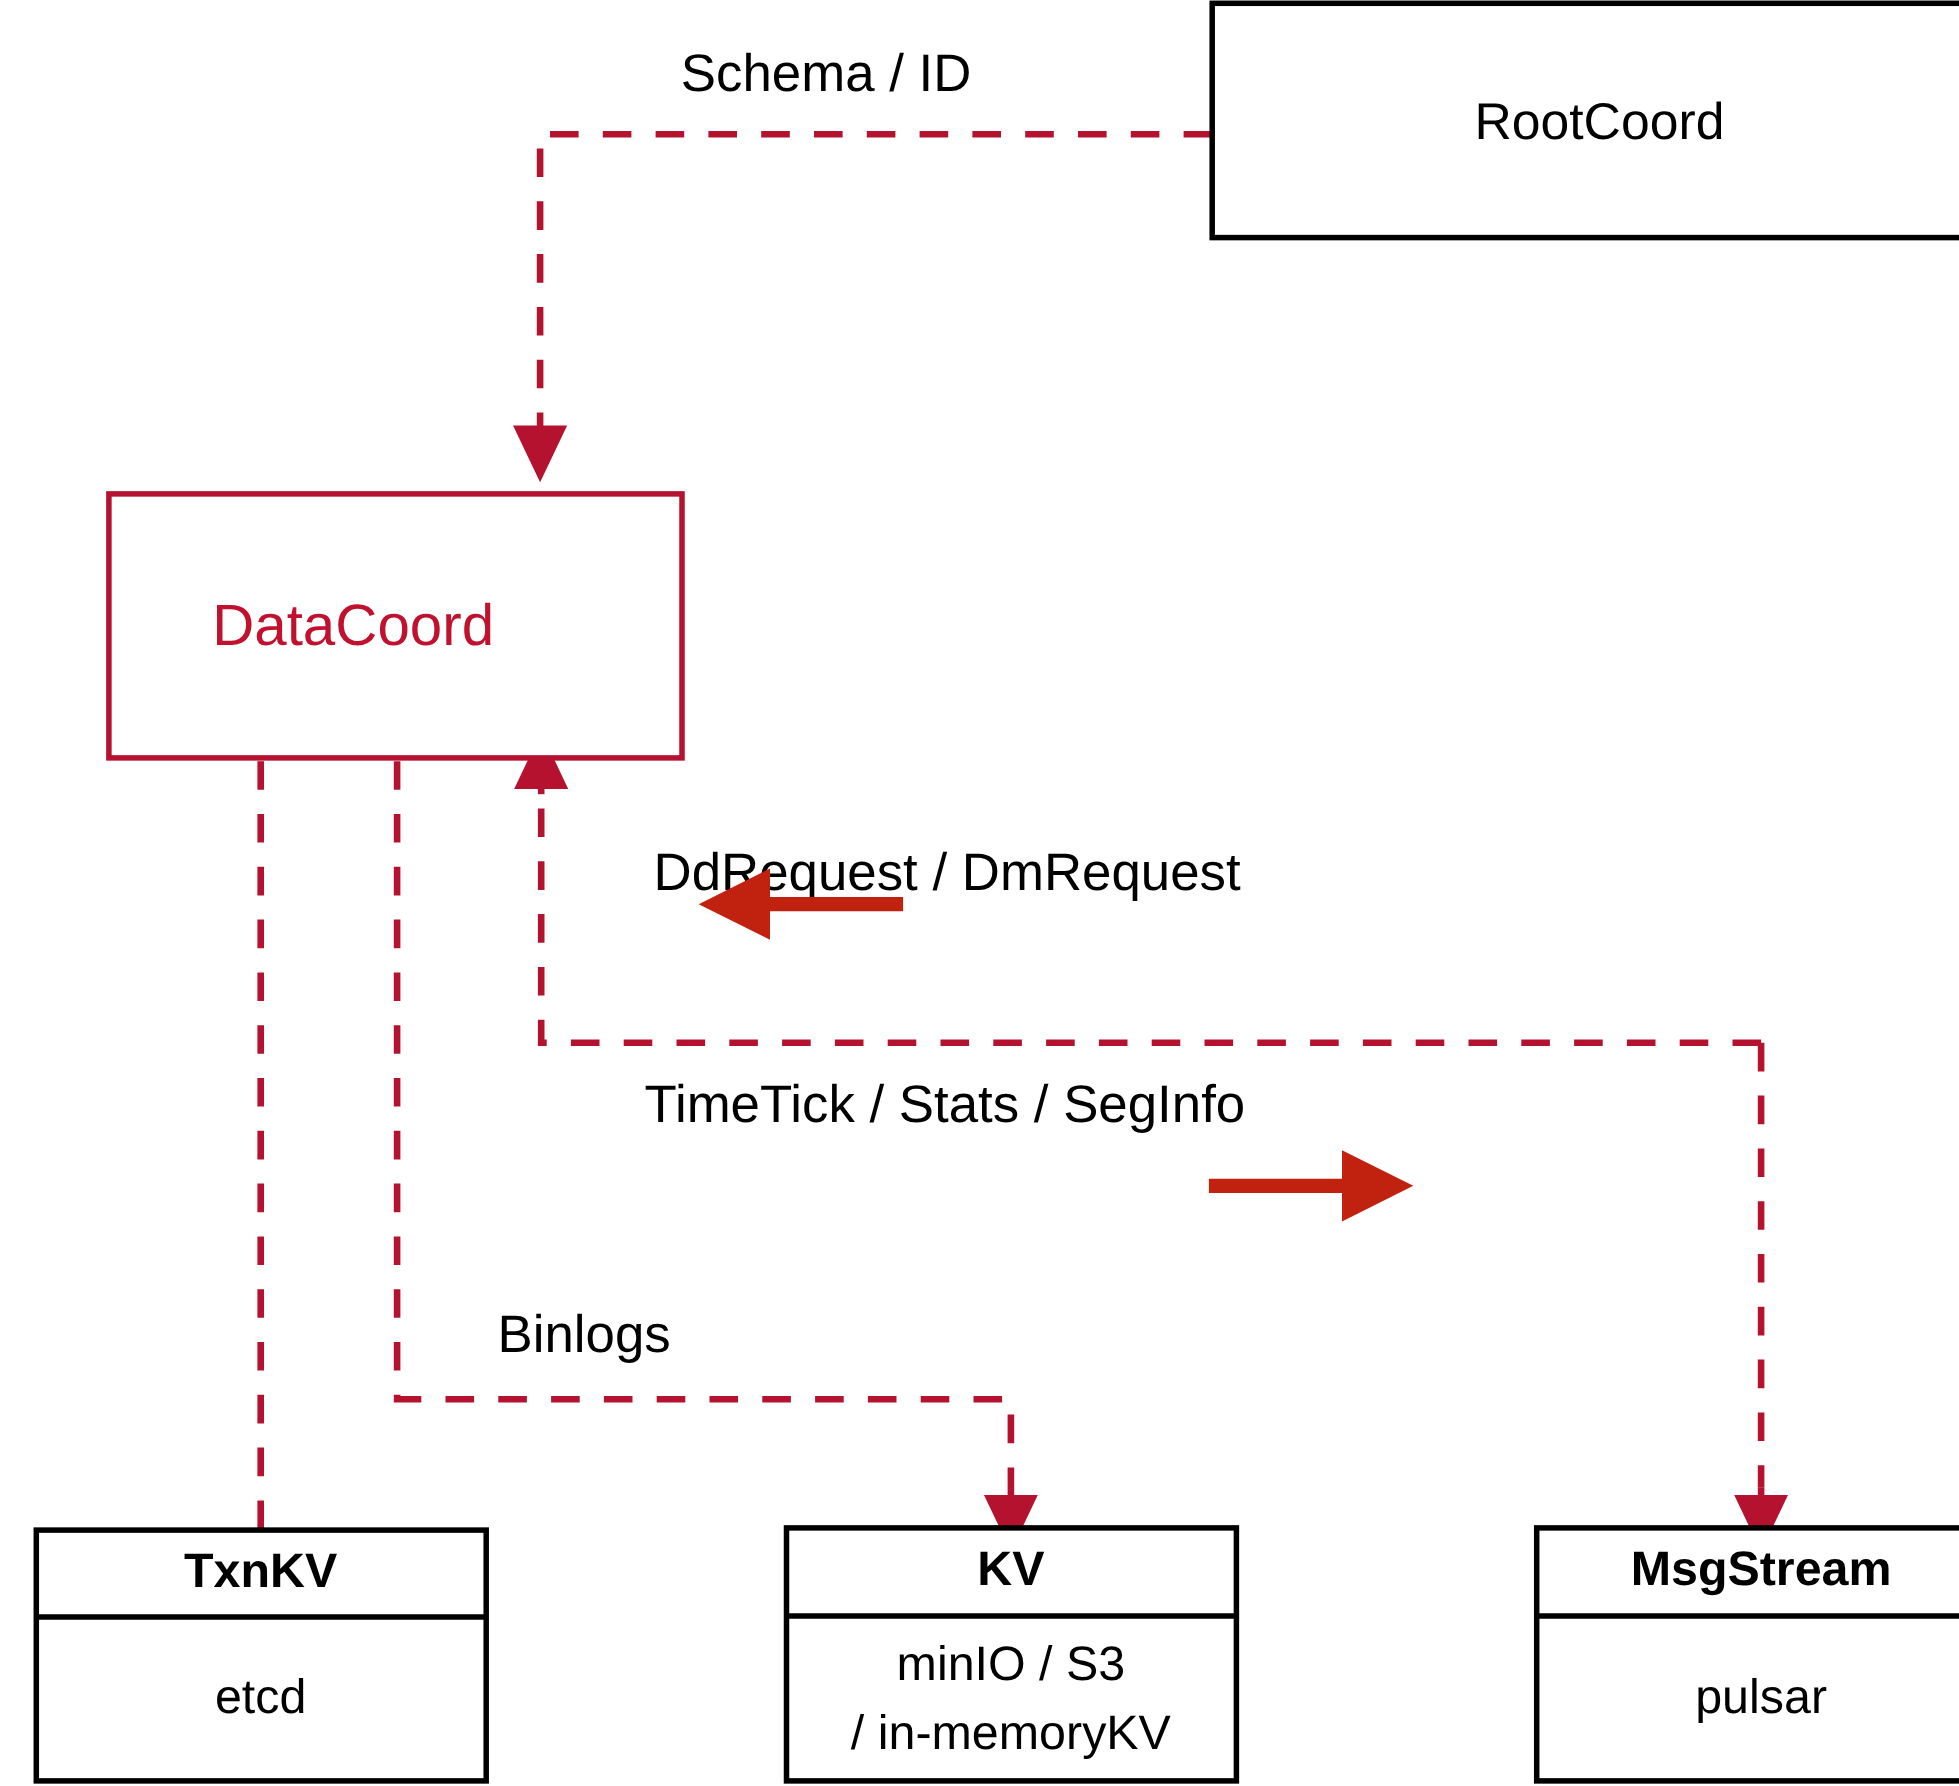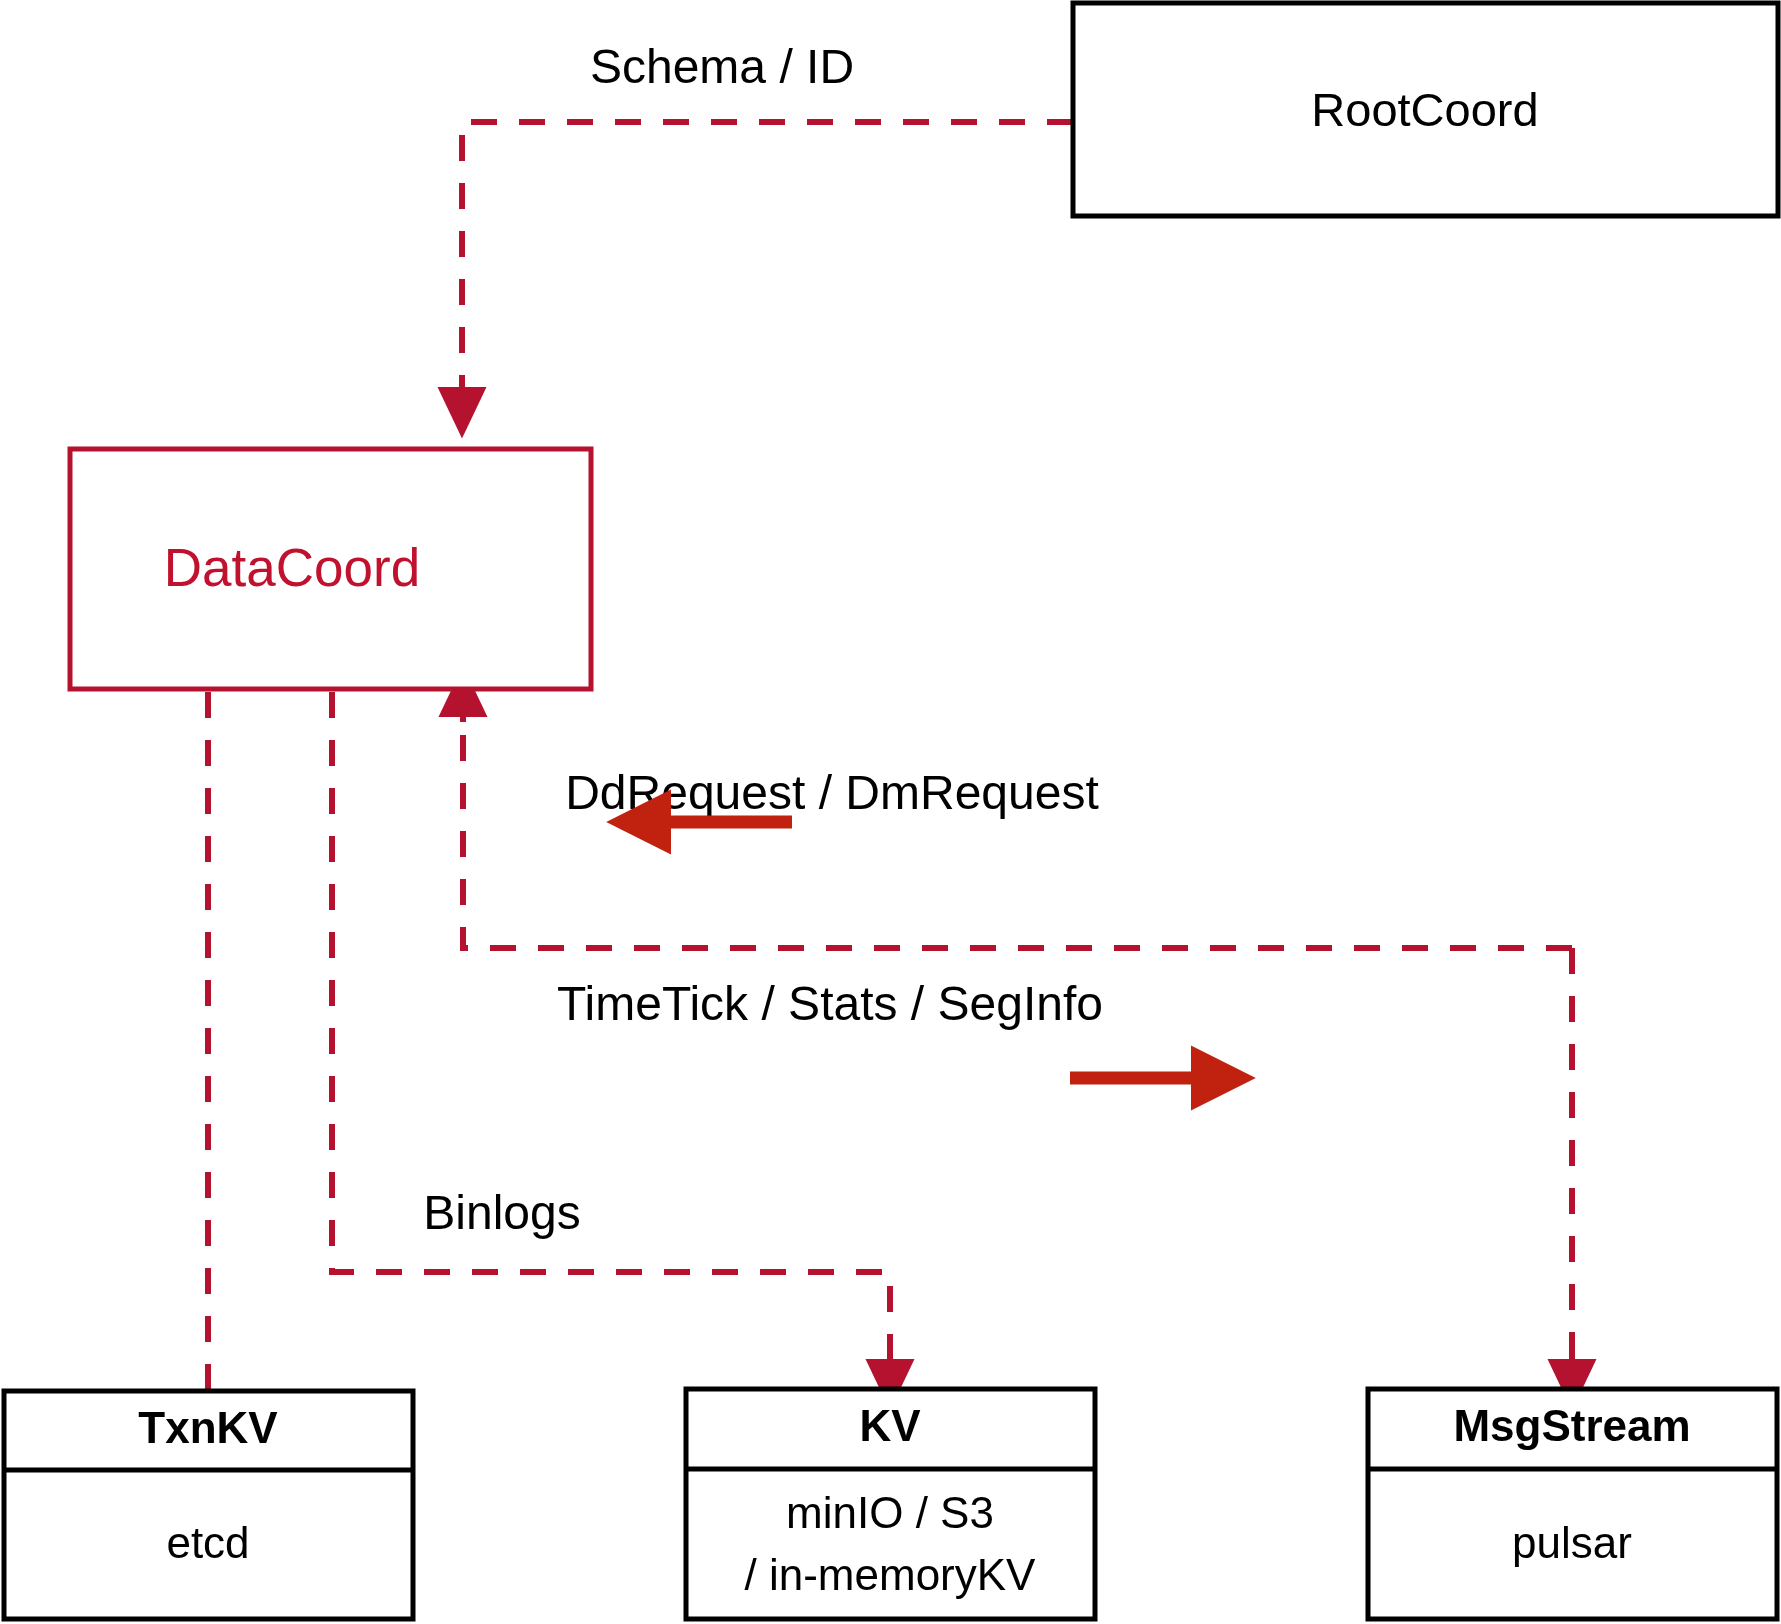--- a/index.html
+++ b/index.html
@@ -10,20 +10,21 @@
   body {
     width: 1781px;
     height: 1624px;
     font-family: "Liberation Sans", sans-serif;
     overflow: hidden;
   }
   #diagram-root {
     position: relative;
     width: 1606px;
     height: 1624px;
+    padding-left: 29px;
   }
   svg#diagram-svg {
     display: block;
     width: 1781px;
     height: 1624px;
   }
   .box-outline {
     fill: #ffffff;
     stroke: #000000;
     stroke-width: 5;

